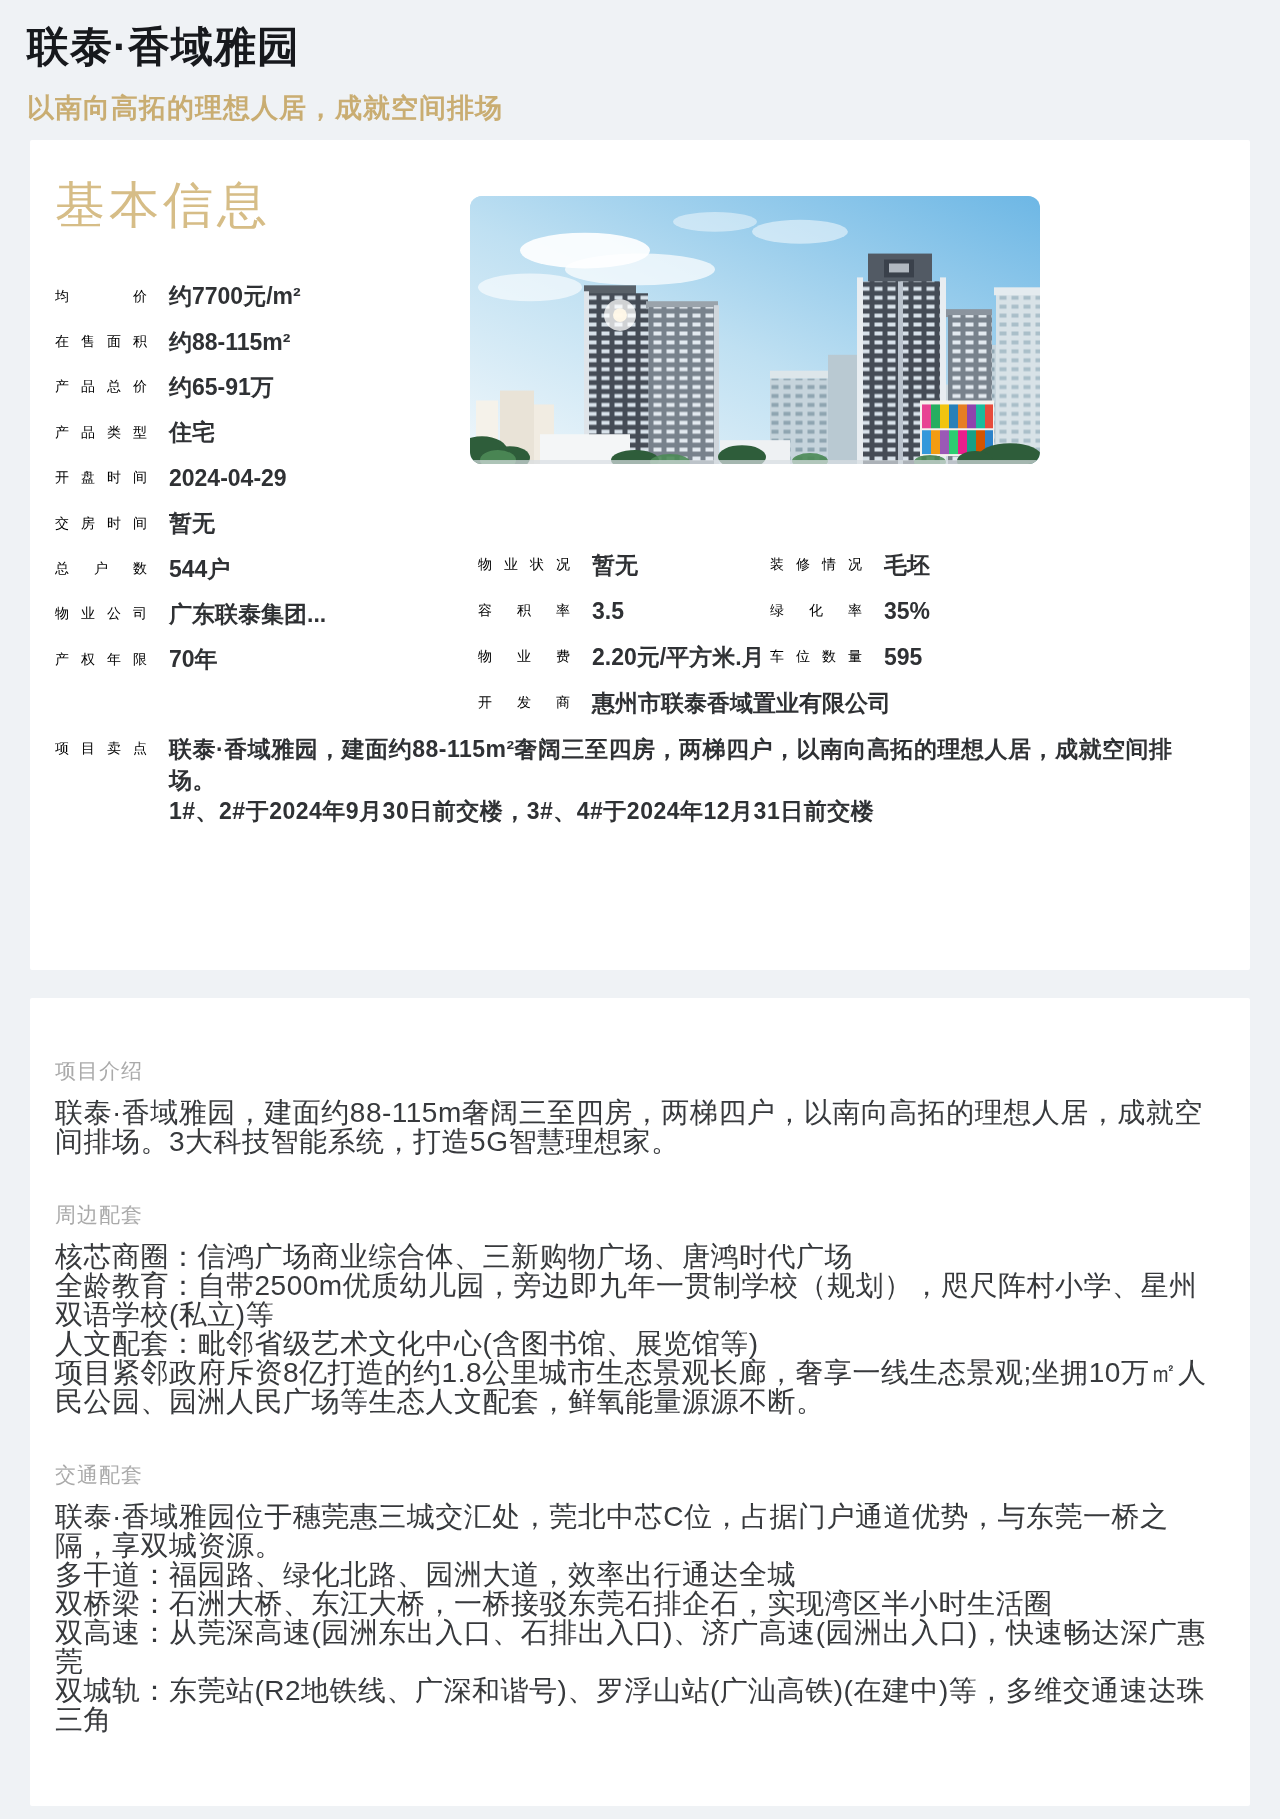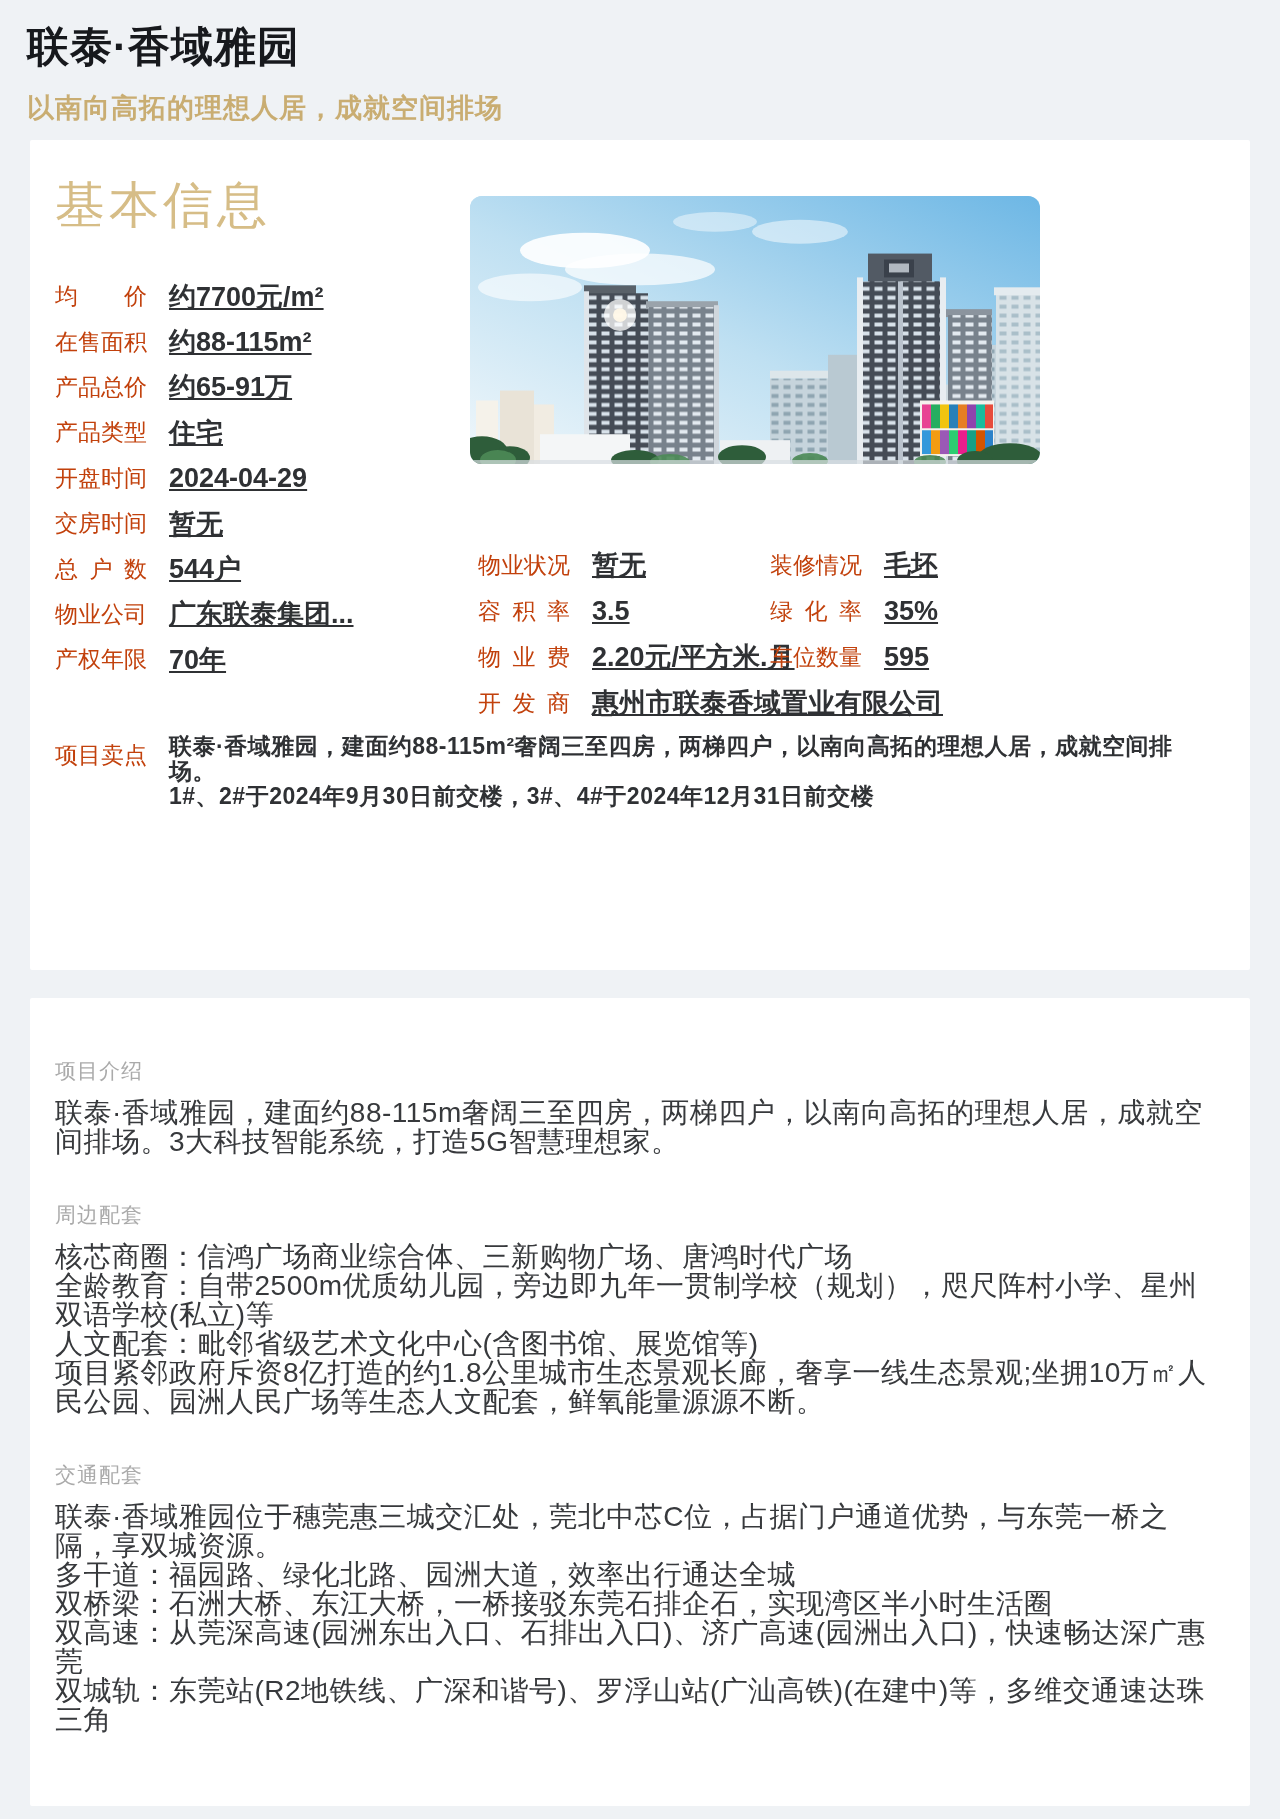--- a/index.html
+++ b/index.html
@@ -14,34 +14,34 @@
   
   .card{position:absolute;left:30px;width:1220px;background:#ffffff;border-radius:2px;}
   .card1{top:140px;height:830px;}
   .card2{top:998px;height:808px;box-sizing:border-box;padding:0 25px;}
   .section-title{font-size:50px;font-weight:500;color:#d6bd87;letter-spacing:4px;line-height:58px;}
   .card1 .section-title{position:absolute;left:25px;top:36px;}
 
   
   .fields-left{position:absolute;left:25px;top:134px;width:400px;}
   .frow{display:flex;align-items:center;height:45.4px;}
-  .flabel{width:92px;flex:none;font-size:23px;color:#c2410c;text-align:justify;text-align-last:justify;}
-  .fvalue{margin-left:22px;font-size:27px;font-weight:600;color:#2f3134;white-space:nowrap;text-decoration:underline;}
+  .flabel{width:92px;flex:none;font-size:14px;color:#000000;text-align:justify;text-align-last:justify;}
+  .fvalue{margin-left:22px;font-size:23px;font-weight:600;color:#2f3134;white-space:nowrap;}
   .col-a{position:absolute;left:448px;top:402px;}
   .col-b{position:absolute;left:740px;top:402px;}
   .col-a .frow,.col-b .frow{height:46px;}
 
   
   .photo{position:absolute;left:440px;top:56px;width:570px;height:268px;border-radius:12px;overflow:hidden;background:#bfe0f2;}
   .photo svg{display:block;width:100%;height:100%;}
 
   
   .selling{position:absolute;left:25px;top:594px;display:flex;width:1180px;}
   .selling .flabel{margin-top:6px;}
-  .sell-lines{margin-left:22px;width:1040px;font-size:23px;font-weight:600;color:#2f3134;line-height:25px;letter-spacing:0.5px;}
+  .sell-lines{margin-left:22px;width:1040px;font-size:23px;font-weight:600;color:#2f3134;line-height:31px;letter-spacing:0.5px;}
 
   
   .card2 .section-title{margin-top:34px;}
   .group{margin-top:46px;}
   .group:first-of-type{margin-top:60px;}
   .group-heading{font-size:21px;color:#aaaaaa;line-height:26px;letter-spacing:1px;}
   .group-lines{margin-top:14px;font-size:28px;font-weight:500;color:#37393c;line-height:29px;letter-spacing:0.5px;}
   .group-lines .bline{min-height:29px;}
 </style>
 </head>

